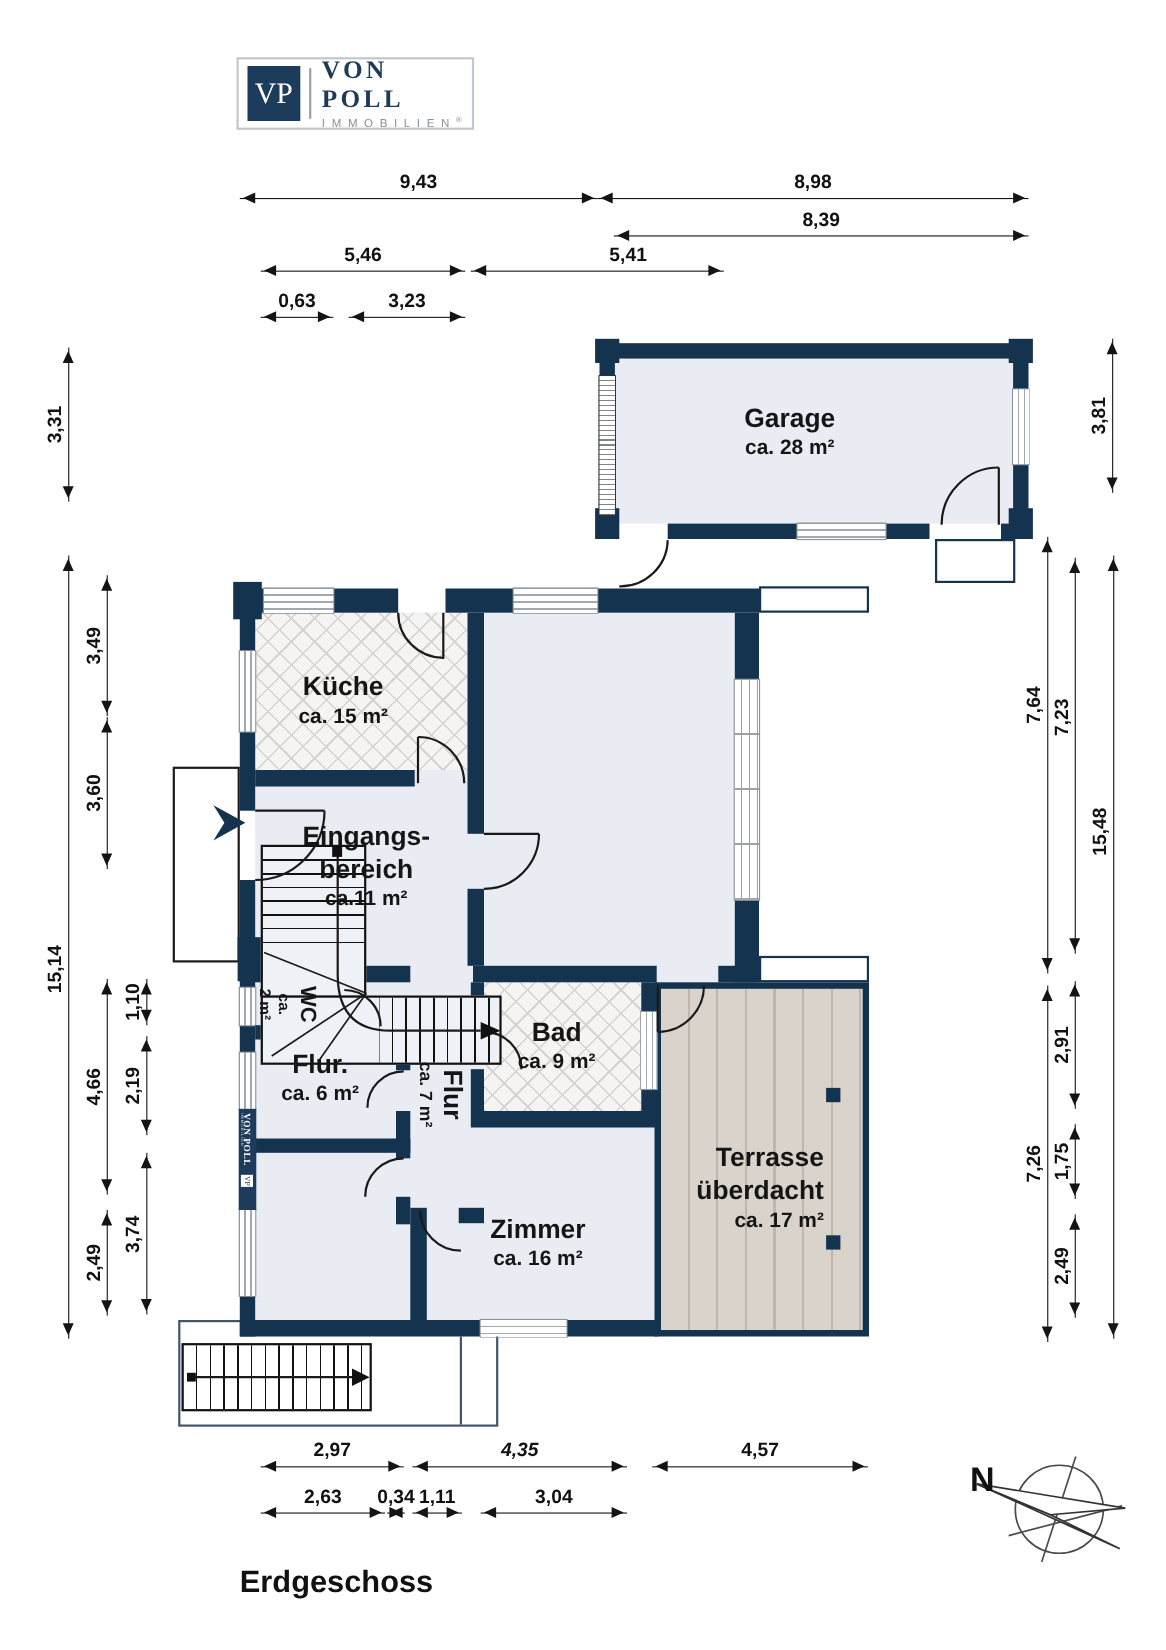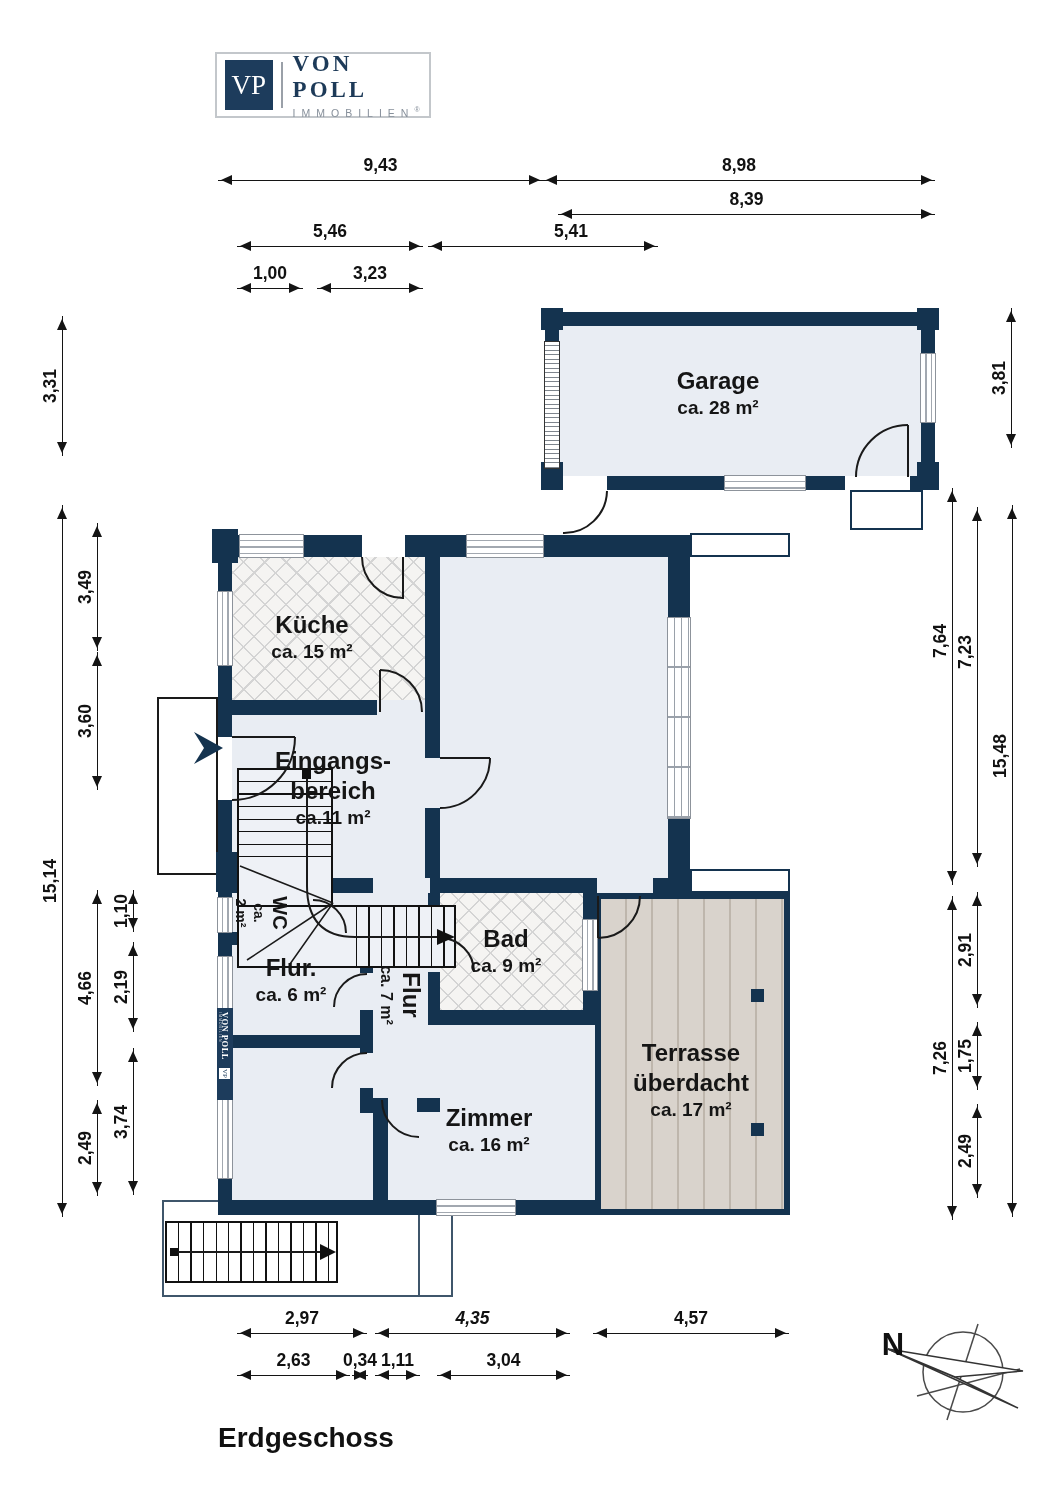--- a/index.html
+++ b/index.html
@@ -250,39 +250,39 @@
     <span class="rarea">ca. 6 m²</span>
   </div>
   <div class="rlbl rot" style="left:401px;top:995px;">
     <span class="rname">Flur</span>
     <span class="rarea-sm" style="font-size:16px;">ca. 7 m²</span>
   </div>
   <div class="rlbl" style="left:489px;top:1130px;">
     <span class="rname">Zimmer</span>
     <span class="rarea">ca. 16 m²</span>
   </div>
-  <div class="rlbl" style="left:691px;top:1080px;">
+  <div class="rlbl" style="left:691px;top:1080px;align-items:flex-end;">
     <span class="rname">Terrasse</span>
     <span class="rname">überdacht</span>
     <span class="rarea">ca. 17 m²</span>
   </div>
 
   <div id="dim-layer">
       <div class="dim dh" style="left: 218px; top: 180px; width: 325px;"></div>
       <span class="dlab" style="left: 380.5px; top: 176px;">9,43</span>
       <div class="dim dh" style="left: 543px; top: 180px; width: 392px;"></div>
       <span class="dlab" style="left: 739px; top: 176px;">8,98</span>
       <div class="dim dh" style="left: 558px; top: 214px; width: 377px;"></div>
       <span class="dlab" style="left: 746.5px; top: 210px;">8,39</span>
       <div class="dim dh" style="left: 237px; top: 246px; width: 186px;"></div>
       <span class="dlab" style="left: 330px; top: 242px;">5,46</span>
       <div class="dim dh" style="left: 428px; top: 246px; width: 230px;"></div>
       <span class="dlab" style="left: 543px; top: 242px; margin-left: 28px;">5,41</span>
       <div class="dim dh" style="left: 237px; top: 288px; width: 66px;"></div>
-      <span class="dlab" style="left: 270px; top: 284px;">1,00</span>
+      <span class="dlab" style="left: 270px; top: 284px;">0,63</span>
       <div class="dim dh" style="left: 317px; top: 288px; width: 106px;"></div>
       <span class="dlab" style="left: 370px; top: 284px; text-align: right;">3,23</span>
       <div class="dim dv" style="left: 62px; top: 316px; height: 140px;"></div>
       <span class="dlab dlabv" style="left: 50px; top: 386px;">3,31</span>
       <div class="dim dv" style="left: 62px; top: 505px; height: 712px;"></div>
       <span class="dlab dlabv" style="left: 50px; top: 881px;">15,14</span>
       <div class="dim dv" style="left: 97px; top: 523px; height: 128px;"></div>
       <span class="dlab dlabv" style="left: 85px; top: 587px;">3,49</span>
       <div class="dim dv" style="left: 97px; top: 652px; height: 138px;"></div>
       <span class="dlab dlabv" style="left: 85px; top: 721px;">3,60</span>

